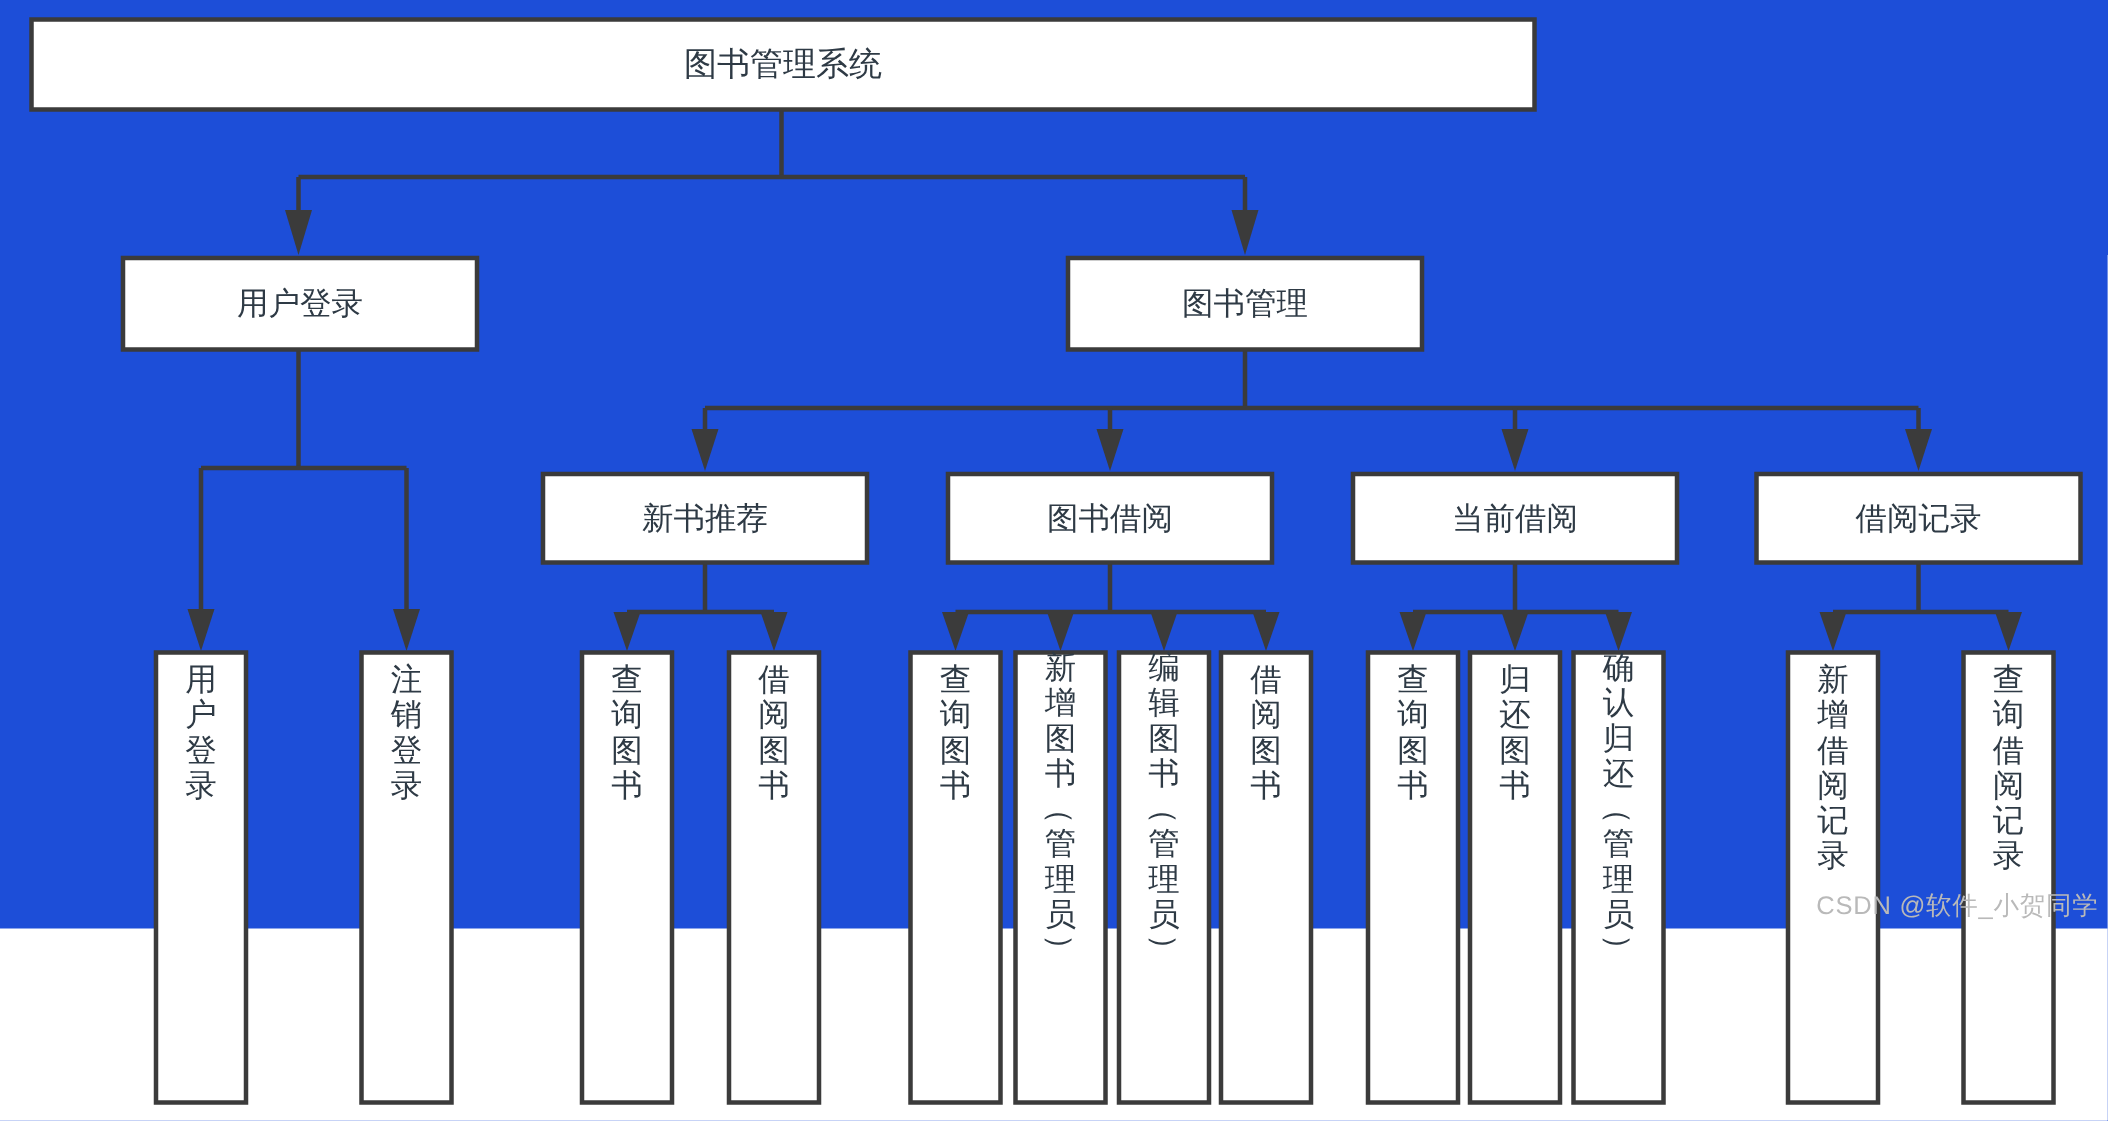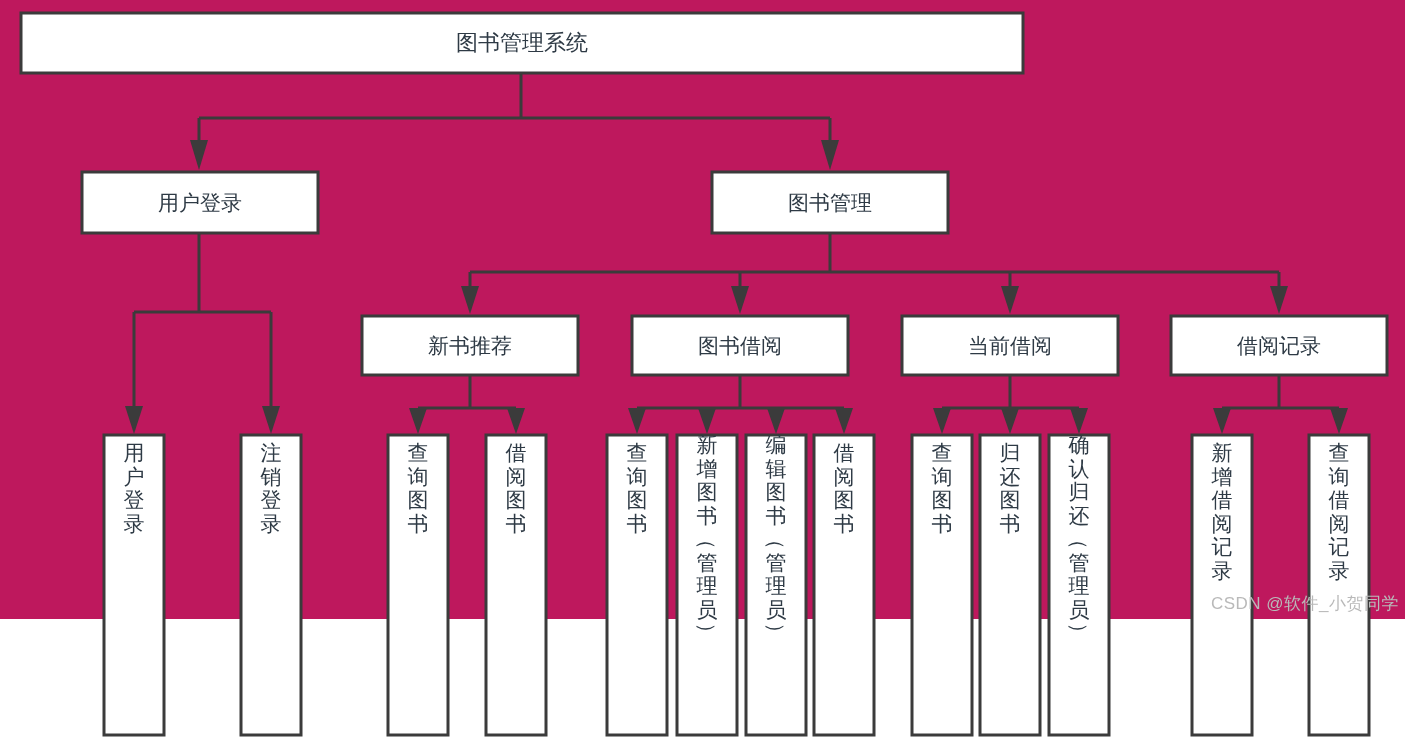--- a/index.html
+++ b/index.html
@@ -10,21 +10,21 @@
   body {
     width: 1405px;
     height: 747px;
     font-family: "Liberation Sans", sans-serif;
     overflow: hidden;
   }
   #diagram-root {
     position: relative;
     width: 1405px;
     height: 619px;
-    background: #be185d;
+    background: #1d4ed8;
   }
   svg#flow {
     display: block;
     width: 1405px;
     height: 747px;
   }
   .node-box {
     fill: #ffffff;
     stroke: #3b3b3b;
     stroke-width: 3;

